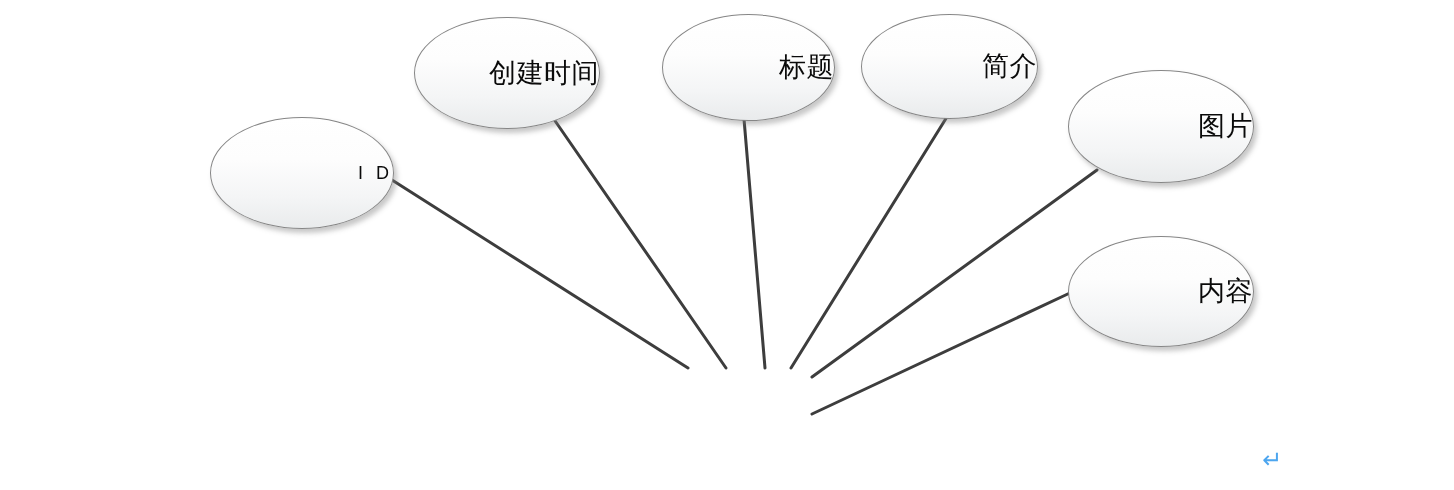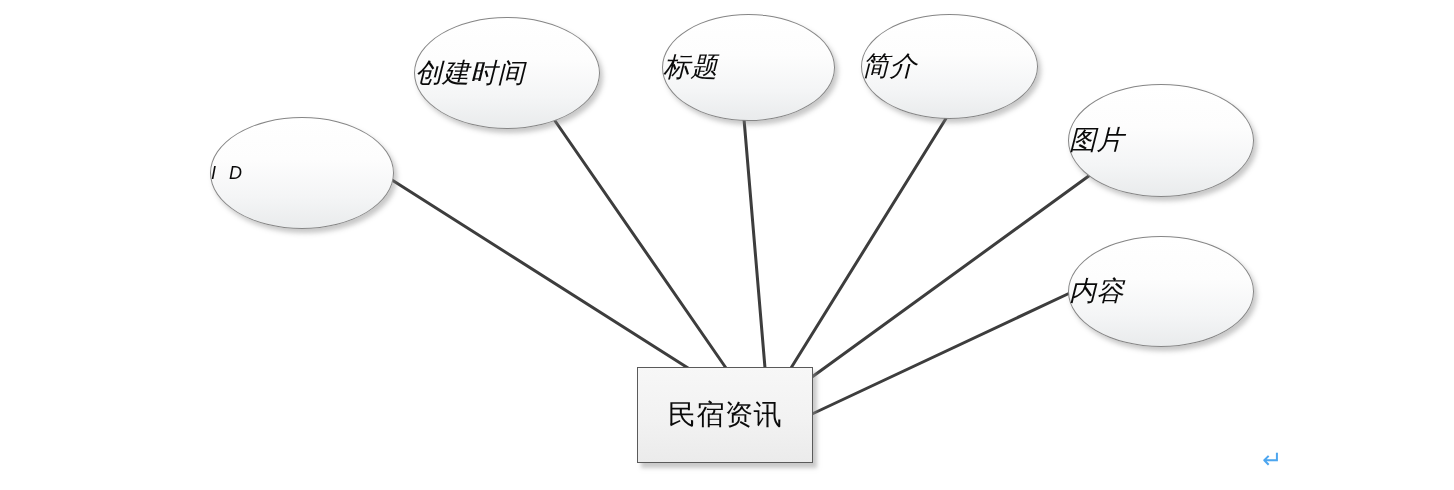--- a/index.html
+++ b/index.html
@@ -30,23 +30,22 @@
   
   .attr-ellipse {
     position: absolute;
     z-index: 2;
     border-radius: 50%;
     border: 1px solid #868686;
     background: linear-gradient(to bottom, #ffffff 0%, #fdfdfd 38%, #f4f5f6 72%, #e9ebec 100%);
     box-shadow: 3px 4px 5px rgba(130,130,130,0.45);
     display: flex;
     align-items: center;
-    justify-content: flex-start;
+    justify-content: flex-end;
     box-sizing: border-box;
-    font-style: italic;
   }
   .attr-label {
     font-family: "Liberation Serif", "DejaVu Serif", serif;
     font-size: 27px;
     color: #0a0a0a;
     line-height: 1;
     white-space: nowrap;
     letter-spacing: 0.5px;
   }
   .attr-label.latin {
@@ -106,27 +105,24 @@
   </div>
 
   <div class="attr-ellipse" style="left: 662px; top: 14px; width: 173px; height: 107px;">
     <span class="attr-label">标题</span>
   </div>
 
   <div class="attr-ellipse" style="left: 861px; top: 14px; width: 177px; height: 105px;">
     <span class="attr-label">简介</span>
   </div>
 
-  <div class="attr-ellipse" style="left: 1068px; top: 84px; width: 186px; height: 113px;">
+  <div class="attr-ellipse" style="left: 1068px; top: 70px; width: 186px; height: 113px;">
     <span class="attr-label">图片</span>
   </div>
 
   <div class="attr-ellipse" style="left: 1068px; top: 236px; width: 186px; height: 111px;">
     <span class="attr-label">内容</span>
   </div>
 
-  <div id="entity-box" style="left: 637px; top: 367px; width: 176px; height: 96px;">
-    <span class="entity-label">民宿资讯</span>
-  </div>
 
   <div id="pilcrow" style="left: 1262px; top: 448px; color: rgb(77, 166, 239);">↵</div>
 
 </div>
 
 </body></html>

